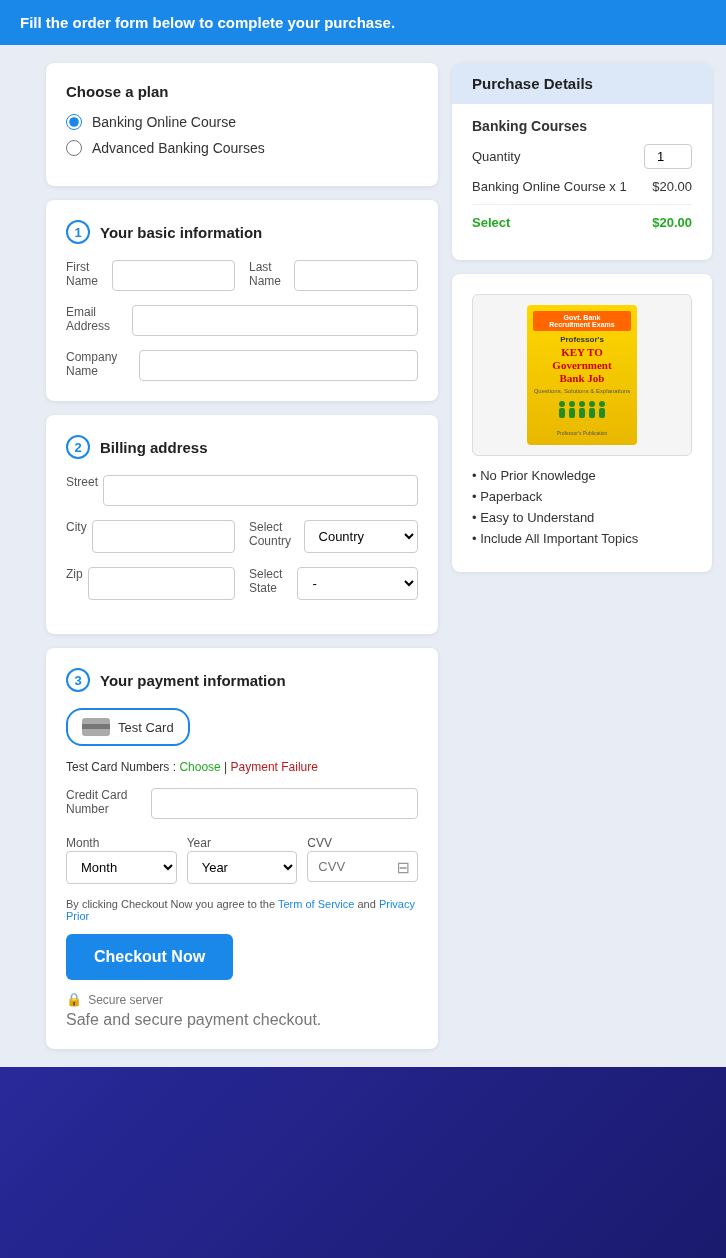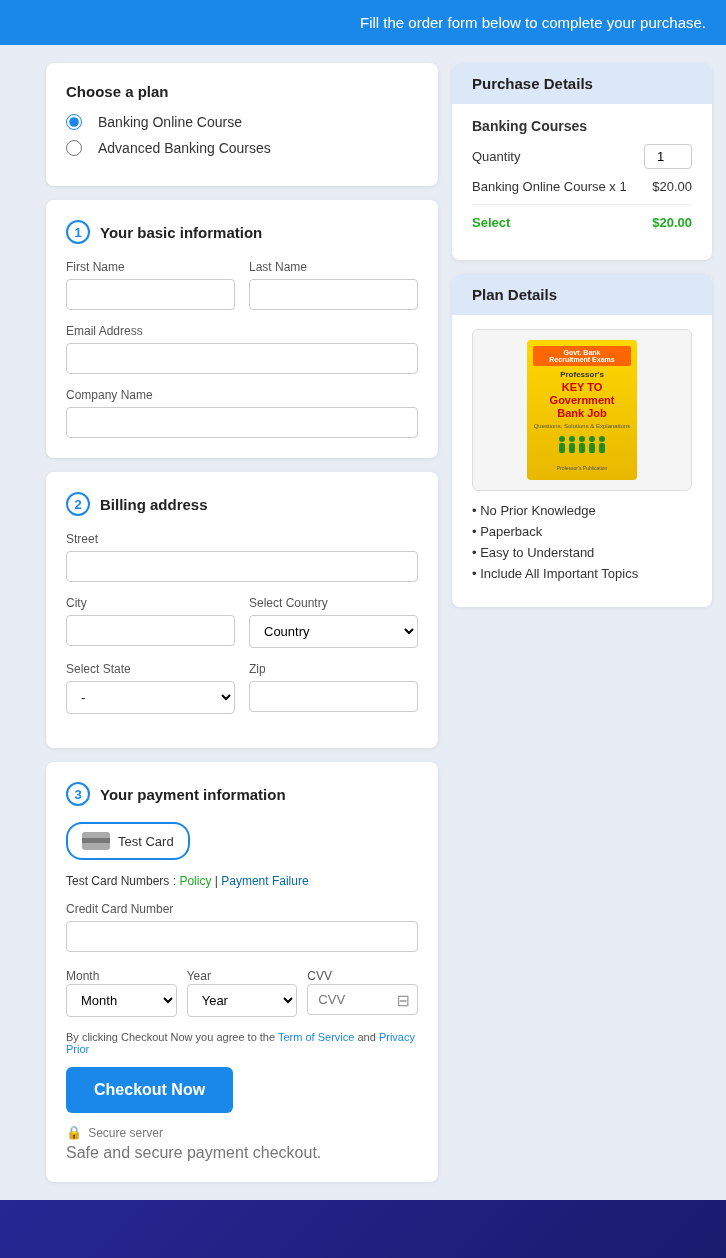--- a/index.html
+++ b/index.html
@@ -5,24 +5,24 @@
     * { box-sizing: border-box; margin: 0; padding: 0; }
     body {
       font-family: Arial, sans-serif;
       background: linear-gradient(135deg, #1a1a6e 0%, #2a2a9e 50%, #1a1a6e 100%);
       min-height: 1258px;
       padding: 0;
     }
     .top-banner {
       background: #1a88e8;
       color: white;
-      text-align: right;
+      text-align: left;
       padding: 14px 20px;
       font-size: 15px;
-      font-weight: normal;
+      font-weight: bold;
     }
     .main-container {
       background: #e8edf5;
       margin: 0;
       padding: 18px 14px;
       display: flex;
       gap: 14px;
       align-items: flex-start;
     }
     .left-col {
@@ -46,21 +46,21 @@
     }
     .section-title {
       font-size: 15px;
       font-weight: bold;
       margin-bottom: 14px;
       color: #222;
     }
     .plan-option {
       display: flex;
       align-items: center;
-      gap: 16px;
+      gap: 10px;
       margin-bottom: 10px;
       font-size: 14px;
       color: #333;
     }
     .plan-option input[type="radio"] {
       accent-color: #1a88e8;
       width: 16px;
       height: 16px;
     }
     .step-header {
@@ -86,21 +86,20 @@
       font-weight: bold;
       color: #222;
     }
     .form-row {
       display: flex;
       gap: 14px;
       margin-bottom: 14px;
     }
     .form-group {
       display: flex;
-      flex-direction: column;
       gap: 5px;
       flex: 1;
     }
     .form-label {
       font-size: 12px;
       color: #555;
     }
     .form-input {
       border: 1px solid #ccc;
       border-radius: 4px;
@@ -375,51 +374,51 @@
             <option>Country</option>
             <option>United States</option>
             <option>United Kingdom</option>
             <option>India</option>
             <option>Australia</option>
           </select>
         </div>
       </div>
       <div class="form-row" style="margin-top:0;">
         <div class="form-group">
+          <label class="form-label">Zip</label>
+          <input type="text" class="form-input" style="">
+        </div>
+        <div class="form-group">
           <label class="form-label">Select State</label>
           <select class="form-input">
             <option>-</option>
             <option>California</option>
             <option>New York</option>
             <option>Texas</option>
           </select>
         </div>
-        <div class="form-group">
-          <label class="form-label">Zip</label>
-          <input type="text" class="form-input" style="">
-        </div>
       </div>
     </div>
 
     <div class="card">
       <div class="step-header">
         <div class="step-num">3</div>
         <div class="step-title">Your payment information</div>
       </div>
 
       <button class="payment-card-btn">
         <span class="card-icon"></span>
         <span>Test Card</span>
       </button>
 
       <div class="test-card-note">
         <span>Test Card Numbers :</span>
-        <a href="#" style="color:#22aa22; text-decoration:none;"><span>Policy</span></a>
+        <a href="#" style="color:#22aa22; text-decoration:none;"><span>Choose</span></a>
         <span>|</span>
-        <a href="#" style="color:#0369a1; text-decoration:none;"><span>Payment Failure</span></a>
+        <a href="#" style="color:#b91c1c; text-decoration:none;"><span>Payment Failure</span></a>
       </div>
 
       <div class="form-group">
         <label class="form-label">Credit Card Number</label>
         <input type="text" class="form-input" style="">
       </div>
 
       <div class="expiry-cvv-row">
         <div class="expiry-group">
           <label class="form-label">Month</label>
@@ -480,29 +479,28 @@
         <span>Banking Online Course x 1</span>
         <span>$20.00</span>
       </div>
       <div class="purchase-row total">
         <span>Select</span>
         <span>$20.00</span>
       </div>
     </div>
 
     <div class="card">
-      <div class="plan-details-header">Plan Details</div>
       <div class="book-img-container">
         <div class="book-cover">
           <div class="book-top-bar">
             <div>Govt. Bank</div>
             <div>Recruitment Exams</div>
           </div>
           <div style="font-size:8px; color:#333; font-weight:bold; text-align:center; margin-bottom:2px;">Professor's</div>
-          <div style="font-size:11px; font-weight:bold; color:#cc0000; text-align:center; line-height:1.2;">KEY TO<br>Government<br>Bank Job</div>
+          <div style="font-size:11px; font-weight:bold; color:#cc0000; text-align:center; line-height:1.2;font-family:Liberation Serif, serif;">KEY TO<br>Government<br>Bank Job</div>
           <div style="font-size:6px; color:#555; text-align:center; margin-top:2px;">Questions, Solutions &amp; Explanations</div>
           <div style="display:flex; gap:3px; margin-top:6px; justify-content:center;">
             <svg width="52" height="28" viewBox="0 0 52 28">
               <circle cx="6" cy="4" r="3" fill="#228b22"></circle>
               <rect x="3" y="8" width="6" height="10" rx="2" fill="#228b22"></rect>
               <circle cx="16" cy="4" r="3" fill="#228b22"></circle>
               <rect x="13" y="8" width="6" height="10" rx="2" fill="#228b22"></rect>
               <circle cx="26" cy="4" r="3" fill="#228b22"></circle>
               <rect x="23" y="8" width="6" height="10" rx="2" fill="#228b22"></rect>
               <circle cx="36" cy="4" r="3" fill="#228b22"></circle>

